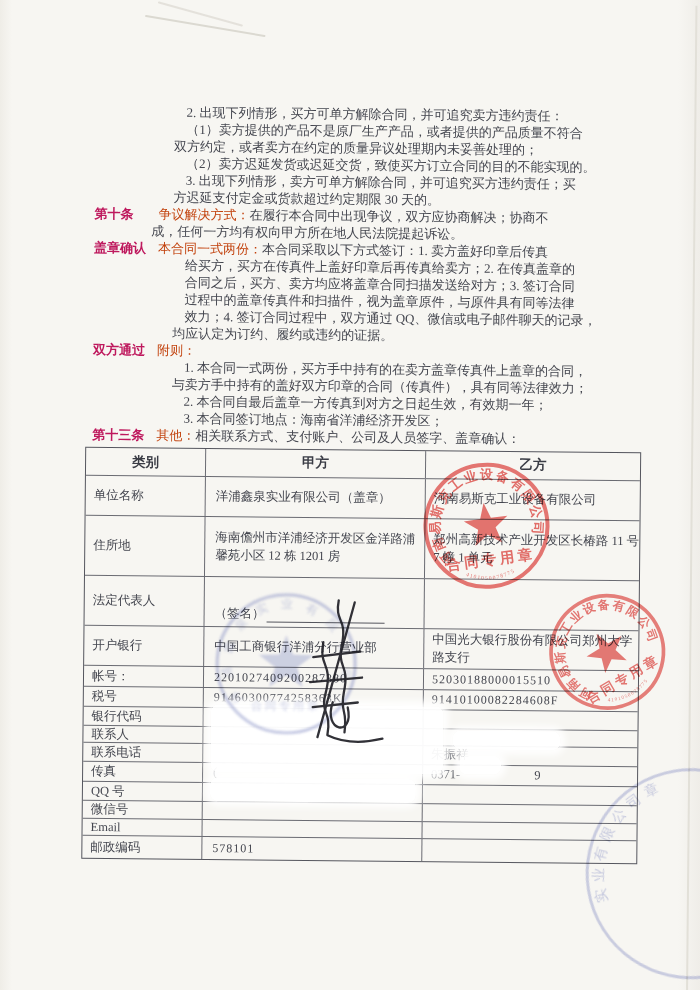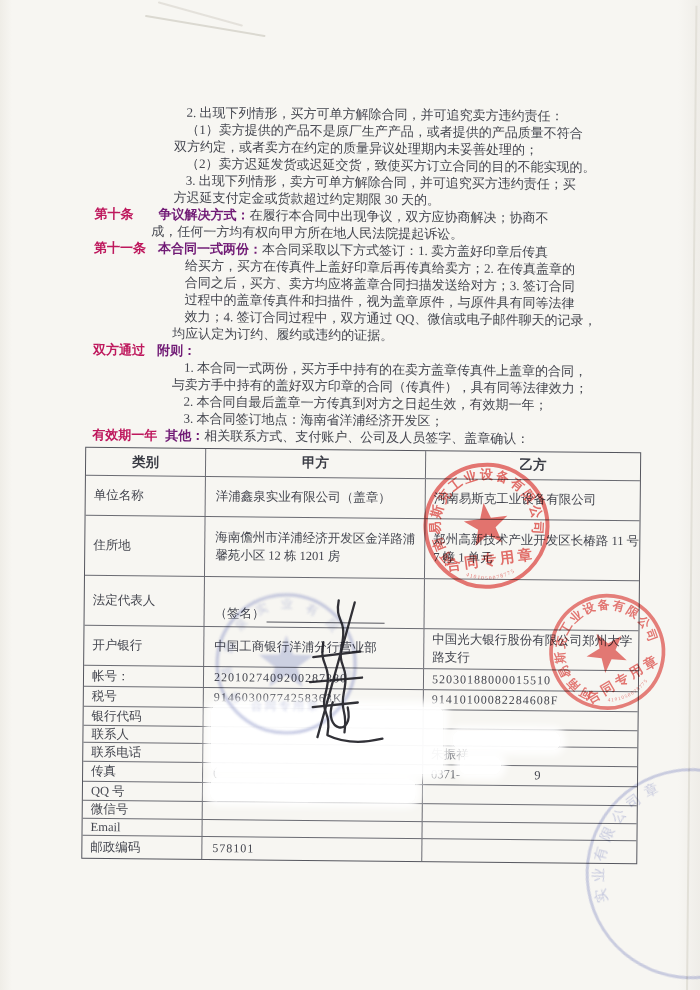--- a/index.html
+++ b/index.html
@@ -16,21 +16,21 @@
   
   .artifact{position:absolute;background:#dbd9d1;height:2px;border-radius:2px;}
   .edge-line{position:absolute;top:0;bottom:0;width:2px;background:#e2e0d8;}
   
   .clauses{position:absolute;left:0;top:103px;width:660px;font-size:13px;}
   .line{height:17px;line-height:17px;white-space:nowrap;}
   .l-body{margin-left:183px;}
   .l-body2{margin-left:171px;}
   .l-cont{margin-left:149px;}
   .l-article{margin-left:92px;}
-  .b{font-weight:bold;color:#701a75;}
+  .b{font-weight:normal;color:#c2410c;}
   .l-article .num{display:inline-block;min-width:56px;margin-right:8px;font-weight:bold;color:#be185d;}
   
   .tbl{position:absolute;left:85px;top:447px;width:556px;border:1.2px solid #55565e;
        font-size:12.5px;box-sizing:border-box;}
   .row{display:flex;border-bottom:1px solid #6a6b72;box-sizing:border-box;}
   .row:last-child{border-bottom:none;}
   .c1,.c2,.c3{box-sizing:border-box;display:flex;align-items:center;overflow:hidden;}
   .c1{width:120px;border-right:1px solid #6a6b72;padding-left:8px;}
   .c2{width:220px;border-right:1px solid #6a6b72;padding-left:10px;line-height:1.4;}
   .c3{width:214px;padding-left:8px;line-height:1.4;}
@@ -65,36 +65,36 @@
     <div class="line l-body">（1）卖方提供的产品不是原厂生产产品，或者提供的产品质量不符合</div>
     <div class="line l-body2">双方约定，或者卖方在约定的质量异议处理期内未妥善处理的；</div>
     <div class="line l-body">（2）卖方迟延发货或迟延交货，致使买方订立合同的目的不能实现的。</div>
     <div class="line l-body">3. 出现下列情形，卖方可单方解除合同，并可追究买方违约责任；买</div>
     <div class="line l-body2">方迟延支付定金或货款超过约定期限 30 天的。</div>
     <div class="line l-article">
       <span class="num">第十条</span><span class="b">争议解决方式：</span><span>在履行本合同中出现争议，双方应协商解决；协商不</span>
     </div>
     <div class="line l-cont">成，任何一方均有权向甲方所在地人民法院提起诉讼。</div>
     <div class="line l-article">
-      <span class="num">第十一条</span><span class="b">本合同一式两份：</span><span>本合同采取以下方式签订：1. 卖方盖好印章后传真</span>
+      <span class="num">盖章确认</span><span class="b">本合同一式两份：</span><span>本合同采取以下方式签订：1. 卖方盖好印章后传真</span>
     </div>
     <div class="line l-body">给买方，买方在传真件上盖好印章后再传真给卖方；2. 在传真盖章的</div>
     <div class="line l-body">合同之后，买方、卖方均应将盖章合同扫描发送给对方；3. 签订合同</div>
     <div class="line l-body">过程中的盖章传真件和扫描件，视为盖章原件，与原件具有同等法律</div>
     <div class="line l-body">效力；4. 签订合同过程中，双方通过 QQ、微信或电子邮件聊天的记录，</div>
     <div class="line l-body2">均应认定为订约、履约或违约的证据。</div>
     <div class="line l-article">
       <span class="num">双方通过</span><span class="b">附则：</span><span></span>
     </div>
     <div class="line l-body">1. 本合同一式两份，买方手中持有的在卖方盖章传真件上盖章的合同，</div>
     <div class="line l-body2">与卖方手中持有的盖好双方印章的合同（传真件），具有同等法律效力；</div>
     <div class="line l-body">2. 本合同自最后盖章一方传真到对方之日起生效，有效期一年；</div>
     <div class="line l-body">3. 本合同签订地点：海南省洋浦经济开发区；</div>
     <div class="line l-article">
-      <span class="num">有效期一年</span><span class="b">其他：</span><span>相关联系方式、支付账户、公司及人员签字、盖章确认：</span>
+      <span class="num">第十三条</span><span class="b">其他：</span><span>相关联系方式、支付账户、公司及人员签字、盖章确认：</span>
     </div>
   </div>
 
   <div class="tbl">
     <div class="row hdr h-hd">
       <div class="c1">类别</div>
       <div class="c2">甲方</div>
       <div class="c3">乙方</div>
     </div>
     <div class="row h0">

